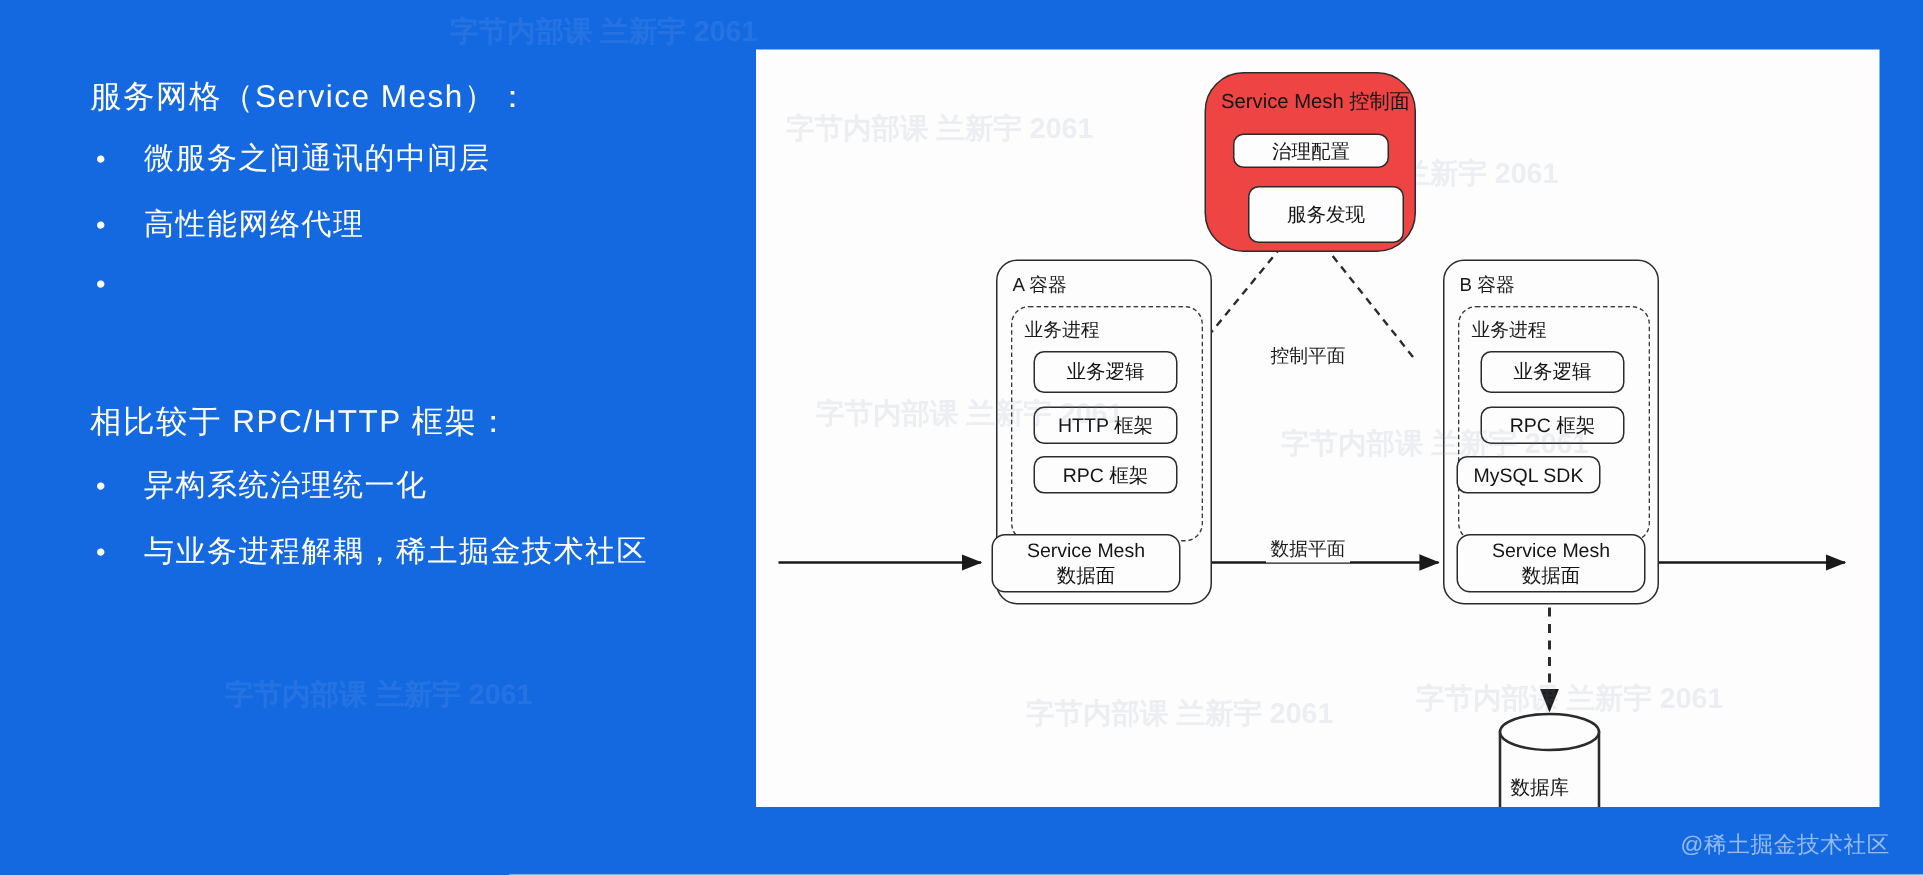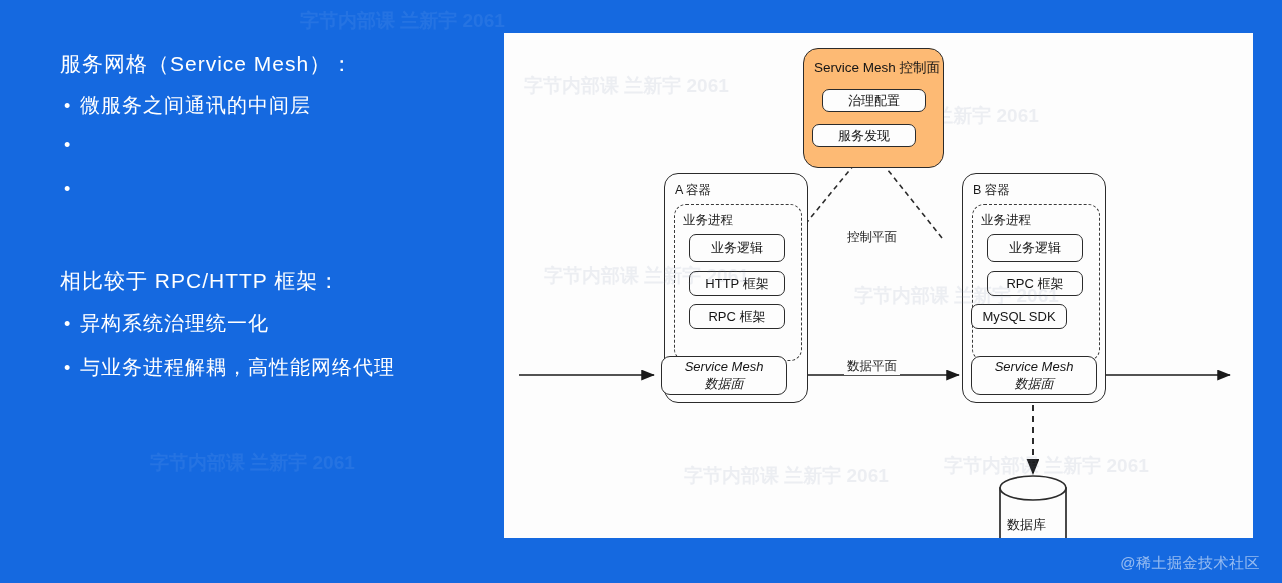--- a/index.html
+++ b/index.html
@@ -42,21 +42,21 @@
     width: 14px;
     font-size: 18px;
     line-height: 1;
     color: #ffffff;
     flex: 0 0 auto;
   }
   .bullet-text {
     font-size: 20px;
     letter-spacing: 1px;
     color: #ffffff;
-    margin-left: 2px;
+    margin-left: 18px;
   }
 
   
   #diagram-panel {
     position: absolute;
     left: 504px;
     top: 33px;
     width: 749px;
     height: 505px;
     background: #fdfdfd;
@@ -114,28 +114,27 @@
     background: #fdfdfd;
     display: flex;
     flex-direction: column;
     align-items: center;
     justify-content: center;
     font-size: 13px;
     color: #141414;
     line-height: 1.25;
     white-space: nowrap;
     z-index: 3;
-    font-style: italic;
   }
   .cp-box {
     position: absolute;
     box-sizing: border-box;
     border: 1.7px solid #2b2b2b;
-    border-radius: 15px;
-    background: #fdba74;
+    border-radius: 26px;
+    background: #ef4444;
     z-index: 3;
   }
   .cp-title {
     position: absolute;
     font-size: 13.5px;
     color: #141414;
     white-space: nowrap;
   }
   .cp-item {
     position: absolute;
@@ -206,34 +205,35 @@
   <div class="wm-blue" style="left:150px; top:450px;">字节内部课 兰新宇 2061</div>
 
   <div class="slide-heading" style="left:60px; top:50px;">服务网格（Service Mesh）：</div>
 
   <div class="bullet-row" style="left:64px; top:92px;">
     <span class="bullet-dot">•</span>
     <span class="bullet-text">微服务之间通讯的中间层</span>
   </div>
   <div class="bullet-row" style="left:64px; top:136px;">
     <span class="bullet-dot">•</span>
+    <span class="bullet-text">高性能网络代理</span>
   </div>
   <div class="bullet-row" style="left:64px; top:180px;">
     <span class="bullet-dot">•</span>
   </div>
 
   <div class="slide-heading" style="left:60px; top:267px;">相比较于 RPC/HTTP 框架：</div>
 
   <div class="bullet-row" style="left:64px; top:310px;">
     <span class="bullet-dot">•</span>
     <span class="bullet-text">异构系统治理统一化</span>
   </div>
   <div class="bullet-row" style="left:64px; top:354px;">
     <span class="bullet-dot">•</span>
-    <span class="bullet-text">与业务进程解耦，高性能网络代理</span>
+    <span class="bullet-text">与业务进程解耦，稀土掘金技术社区</span>
   </div>
 </div>
 
 <div id="diagram-panel">
 
   <svg id="diagram-svg" viewBox="0 0 749 505">
     <defs>
       <marker id="arrowSolid" markerWidth="9" markerHeight="9" refX="7.5" refY="3.2" orient="auto">
         <path d="M0,0 L8,3.2 L0,6.4 z" fill="#1a1a1a"></path>
       </marker>
@@ -265,21 +265,21 @@
   <div class="wm" style="left:20px; top:40px;">字节内部课 兰新宇 2061</div>
   <div class="wm" style="left:330px; top:70px;">字节内部课 兰新宇 2061</div>
   <div class="wm" style="left:40px; top:230px;">字节内部课 兰新宇 2061</div>
   <div class="wm" style="left:350px; top:250px;">字节内部课 兰新宇 2061</div>
   <div class="wm" style="left:180px; top:430px;">字节内部课 兰新宇 2061</div>
   <div class="wm" style="left:440px; top:420px;">字节内部课 兰新宇 2061</div>
 
   <div class="cp-box" style="left:299px; top:15px; width:141px; height:120px;">
     <div class="cp-title" style="left:10px; top:10px;">Service Mesh 控制面</div>
     <div class="cp-item" style="left:18px; top:40px; width:104px; height:23px;">治理配置</div>
-    <div class="cp-item" style="left:8px; top:75px; width:104px; height:23px;">服务发现</div>
+    <div class="cp-item" style="left:28px; top:75px; width:104px; height:38px;">服务发现</div>
   </div>
 
   <div class="container-box" style="left:160px; top:140px; width:144px; height:230px;">
     <div class="container-title" style="left:10px; top:8px;">A 容器</div>
     <div class="dashed-box" style="position:absolute; left:9px; top:30px; width:126px; height:155px;"></div>
     <div class="proc-title" style="left:18px; top:38px;">业务进程</div>
     <div class="inner-box" style="left:24px; top:60px; width:96px; height:28px;">业务逻辑</div>
     <div class="inner-box" style="left:24px; top:97px; width:96px; height:25px;">HTTP 框架</div>
     <div class="inner-box" style="left:24px; top:130px; width:96px; height:25px;">RPC 框架</div>
   </div>

